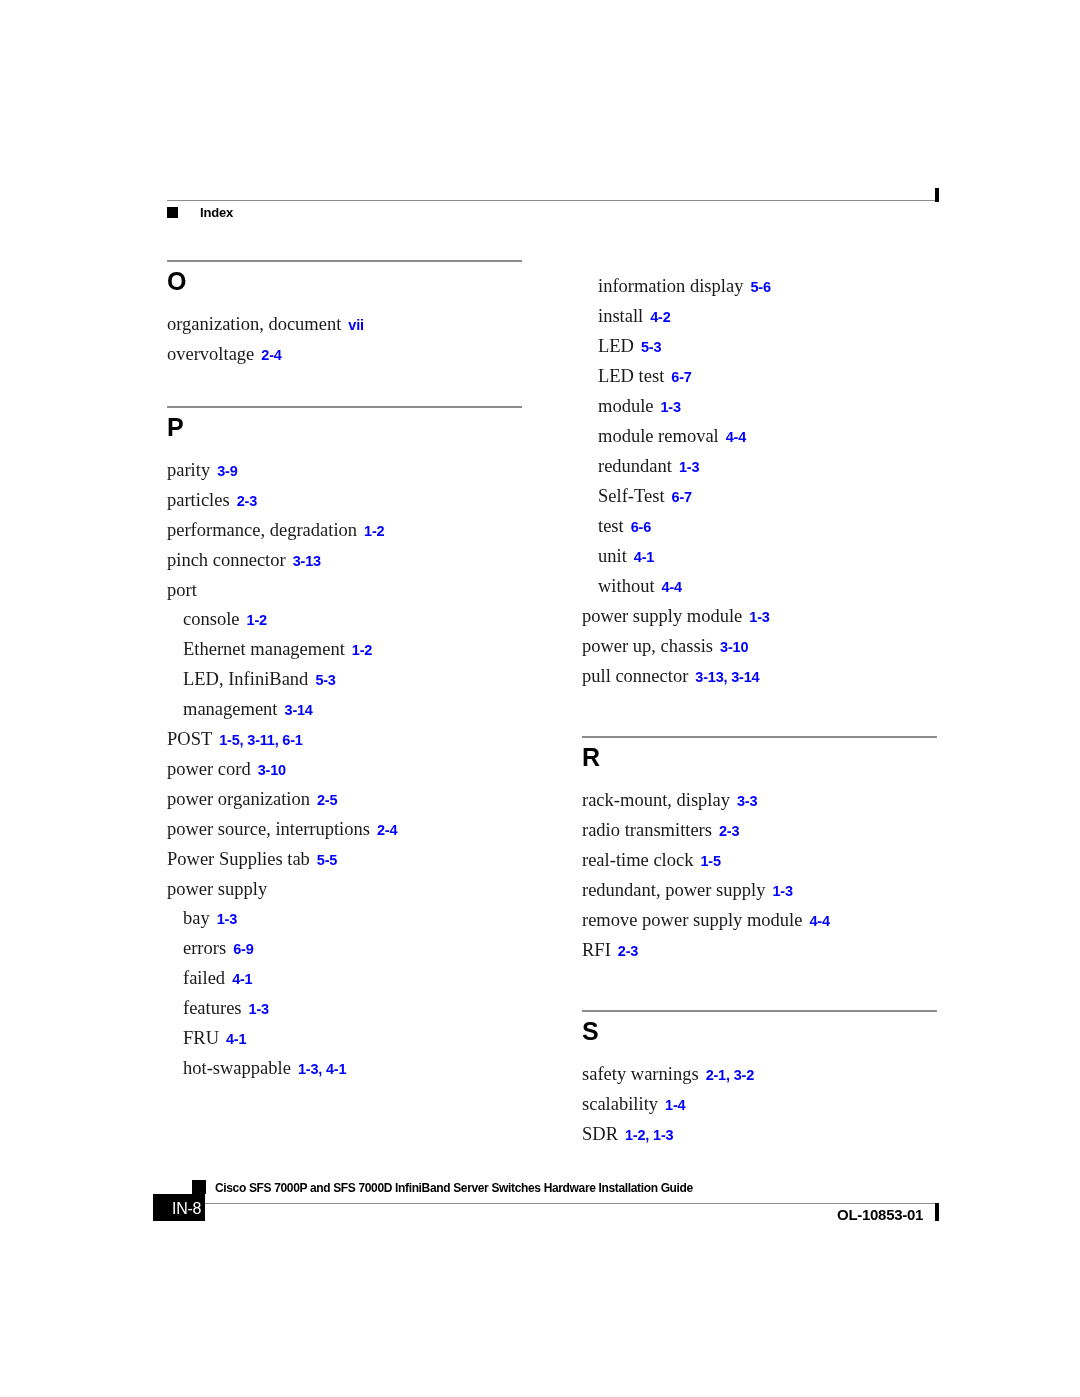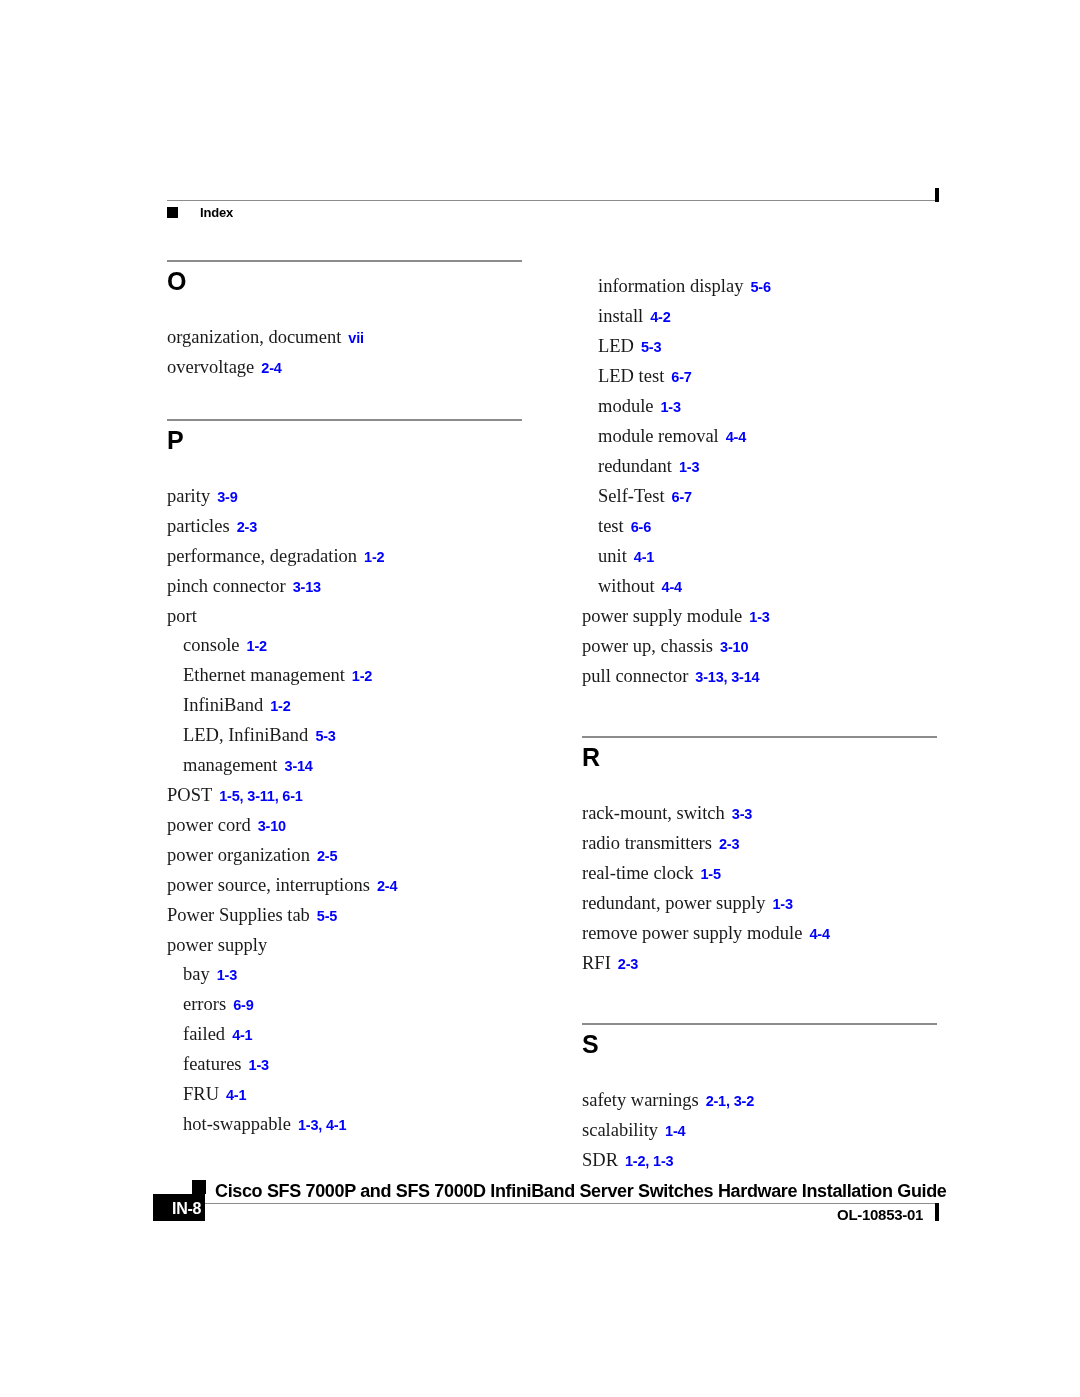--- a/index.html
+++ b/index.html
@@ -91,21 +91,21 @@
     font-weight: bold;
     font-size: 25px;
     line-height: 30px;
     color: #000000;
     margin-top: 4px;
     margin-bottom: 0px;
   }
 
   
   .entries {
-    margin-top: 27px;
+    margin-top: 14px;
   }
   .entry {
     font-family: "Liberation Serif", "DejaVu Serif", serif;
     font-size: 18.5px;
     line-height: 29px;
     color: #1a1a1a;
     white-space: nowrap;
   }
   .entry.lvl1 { padding-left: 0px; }
   .entry.lvl2 { padding-left: 16px; }
@@ -166,32 +166,32 @@
   }
   .footer-pagenum {
     position: absolute;
     left: -14px;
     top: 19px;
     width: 67px;
     height: 27px;
     line-height: 27px;
     text-align: center;
     font-family: "Liberation Sans Narrow", "Liberation Sans", sans-serif;
-    font-weight: bold;
+    font-weight: normal;
     font-size: 16px;
     letter-spacing: -0.3px;
     color: #ffffff;
   }
   .footer-title {
     position: absolute;
     left: 48px;
     top: 5px;
     font-family: "Liberation Sans Narrow", "Liberation Sans", sans-serif;
     font-weight: bold;
-    font-size: 18px;
+    font-size: 12px;
     letter-spacing: -0.35px;
     color: #000000;
     white-space: nowrap;
   }
   .footer-docid {
     position: absolute;
     right: 16px;
     top: 30px;
     font-family: "Liberation Sans Narrow", "Liberation Sans", sans-serif;
     font-weight: bold;
@@ -249,23 +249,20 @@
         <div class="entry lvl1">
           <span class="term">port</span>
         </div>
         <div class="entry lvl2">
           <span class="term">console</span><span class="pages">1-2</span>
         </div>
         <div class="entry lvl2">
           <span class="term">Ethernet management</span><span class="pages">1-2</span>
         </div>
         <div class="entry lvl2">
-          <span class="term">InfiniBand</span><span class="pages">1-2</span>
-        </div>
-        <div class="entry lvl2">
           <span class="term">LED, InfiniBand</span><span class="pages">5-3</span>
         </div>
         <div class="entry lvl2">
           <span class="term">management</span><span class="pages">3-14</span>
         </div>
         <div class="entry lvl1">
           <span class="term">POST</span><span class="pages">1-5, 3-11, 6-1</span>
         </div>
         <div class="entry lvl1">
           <span class="term">power cord</span><span class="pages">3-10</span>
@@ -351,21 +348,21 @@
       </div>
     </div>
 
     <div class="gap-before-rule-r"></div>
 
     <div class="section">
       <div class="section-rule"></div>
       <div class="section-letter">R</div>
       <div class="entries">
         <div class="entry lvl1">
-          <span class="term">rack-mount, switch</span><span class="pages">3-3</span>
+          <span class="term">rack-mount, display</span><span class="pages">3-3</span>
         </div>
         <div class="entry lvl1">
           <span class="term">radio transmitters</span><span class="pages">2-3</span>
         </div>
         <div class="entry lvl1">
           <span class="term">real-time clock</span><span class="pages">1-5</span>
         </div>
         <div class="entry lvl1">
           <span class="term">redundant, power supply</span><span class="pages">1-3</span>
         </div>

